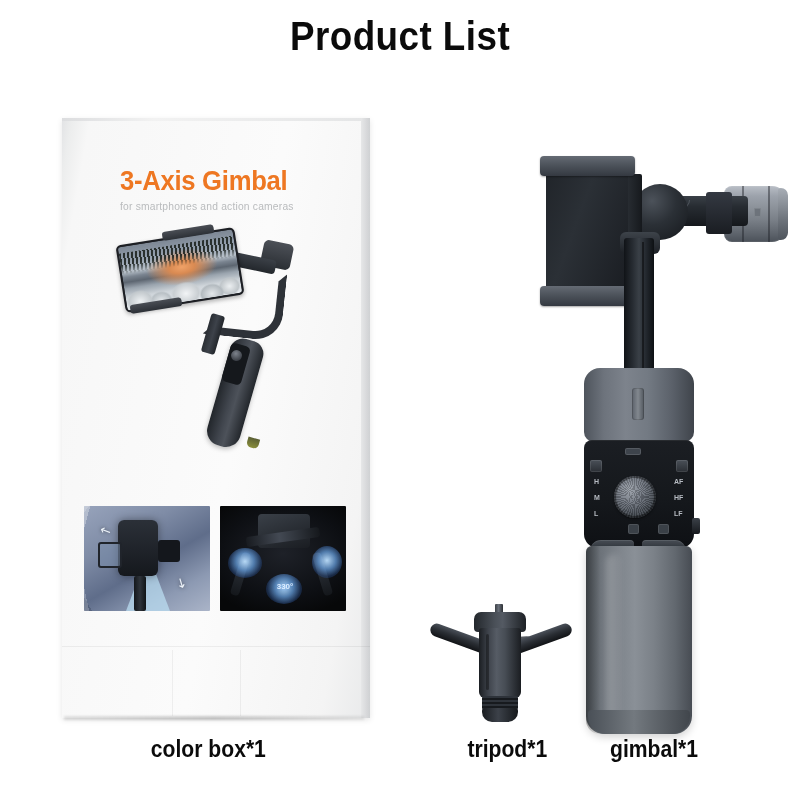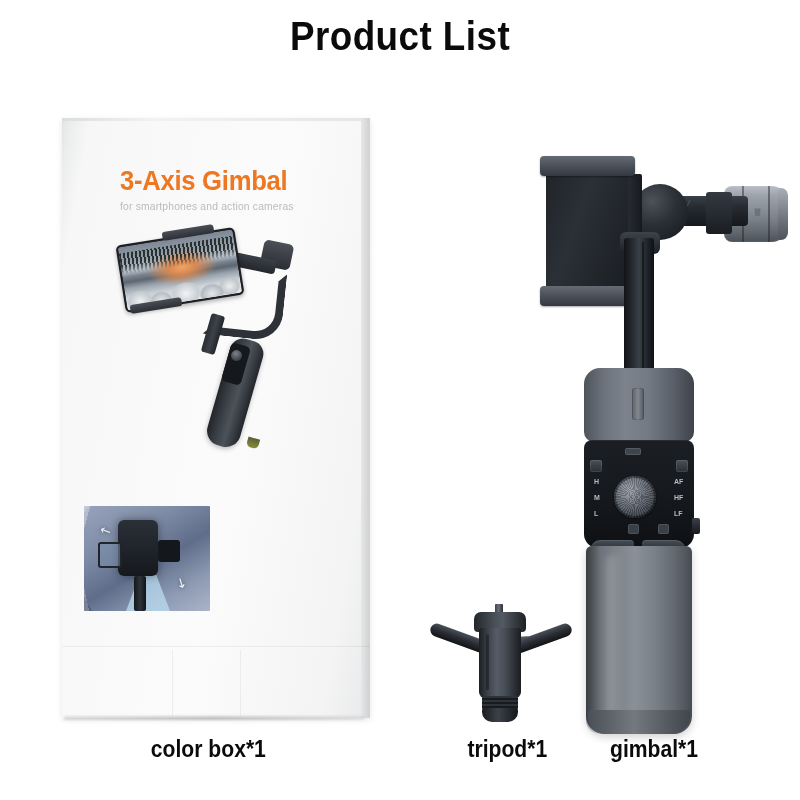--- a/index.html
+++ b/index.html
@@ -796,20 +796,30 @@
     <div id="photo-left-streaks"></div>
     <div id="photo-left-beam"></div>
     <div id="photo-left-rig"></div>
     <div id="photo-left-jaw-l"></div>
     <div id="photo-left-jaw-r"></div>
     <div id="photo-left-post"></div>
     <div class="photo-arrow" id="arrow-left-a">↖</div>
     <div class="photo-arrow" id="arrow-left-b">↘</div>
   </div>
 
+  <div class="box-photo" id="box-photo-right">
+    <div id="photo-right-body"></div>
+    <div id="photo-right-bar"></div>
+    <div id="photo-right-leg-l"></div>
+    <div id="photo-right-leg-r"></div>
+    <div class="glow-disc" id="glow-a"></div>
+    <div class="glow-disc" id="glow-b"></div>
+    <div class="glow-disc" id="glow-c"></div>
+    <div id="photo-right-label">330°</div>
+  </div>
 </div>
 
 <div id="tripod">
   <div id="tripod-leg-back" class="tripod-leg"></div>
   <div id="tripod-screw"></div>
   <div id="tripod-head"></div>
   <div id="tripod-leg-left" class="tripod-leg"></div>
   <div id="tripod-leg-right" class="tripod-leg"></div>
   <div id="tripod-column"></div>
   <div id="tripod-column-groove"></div>

